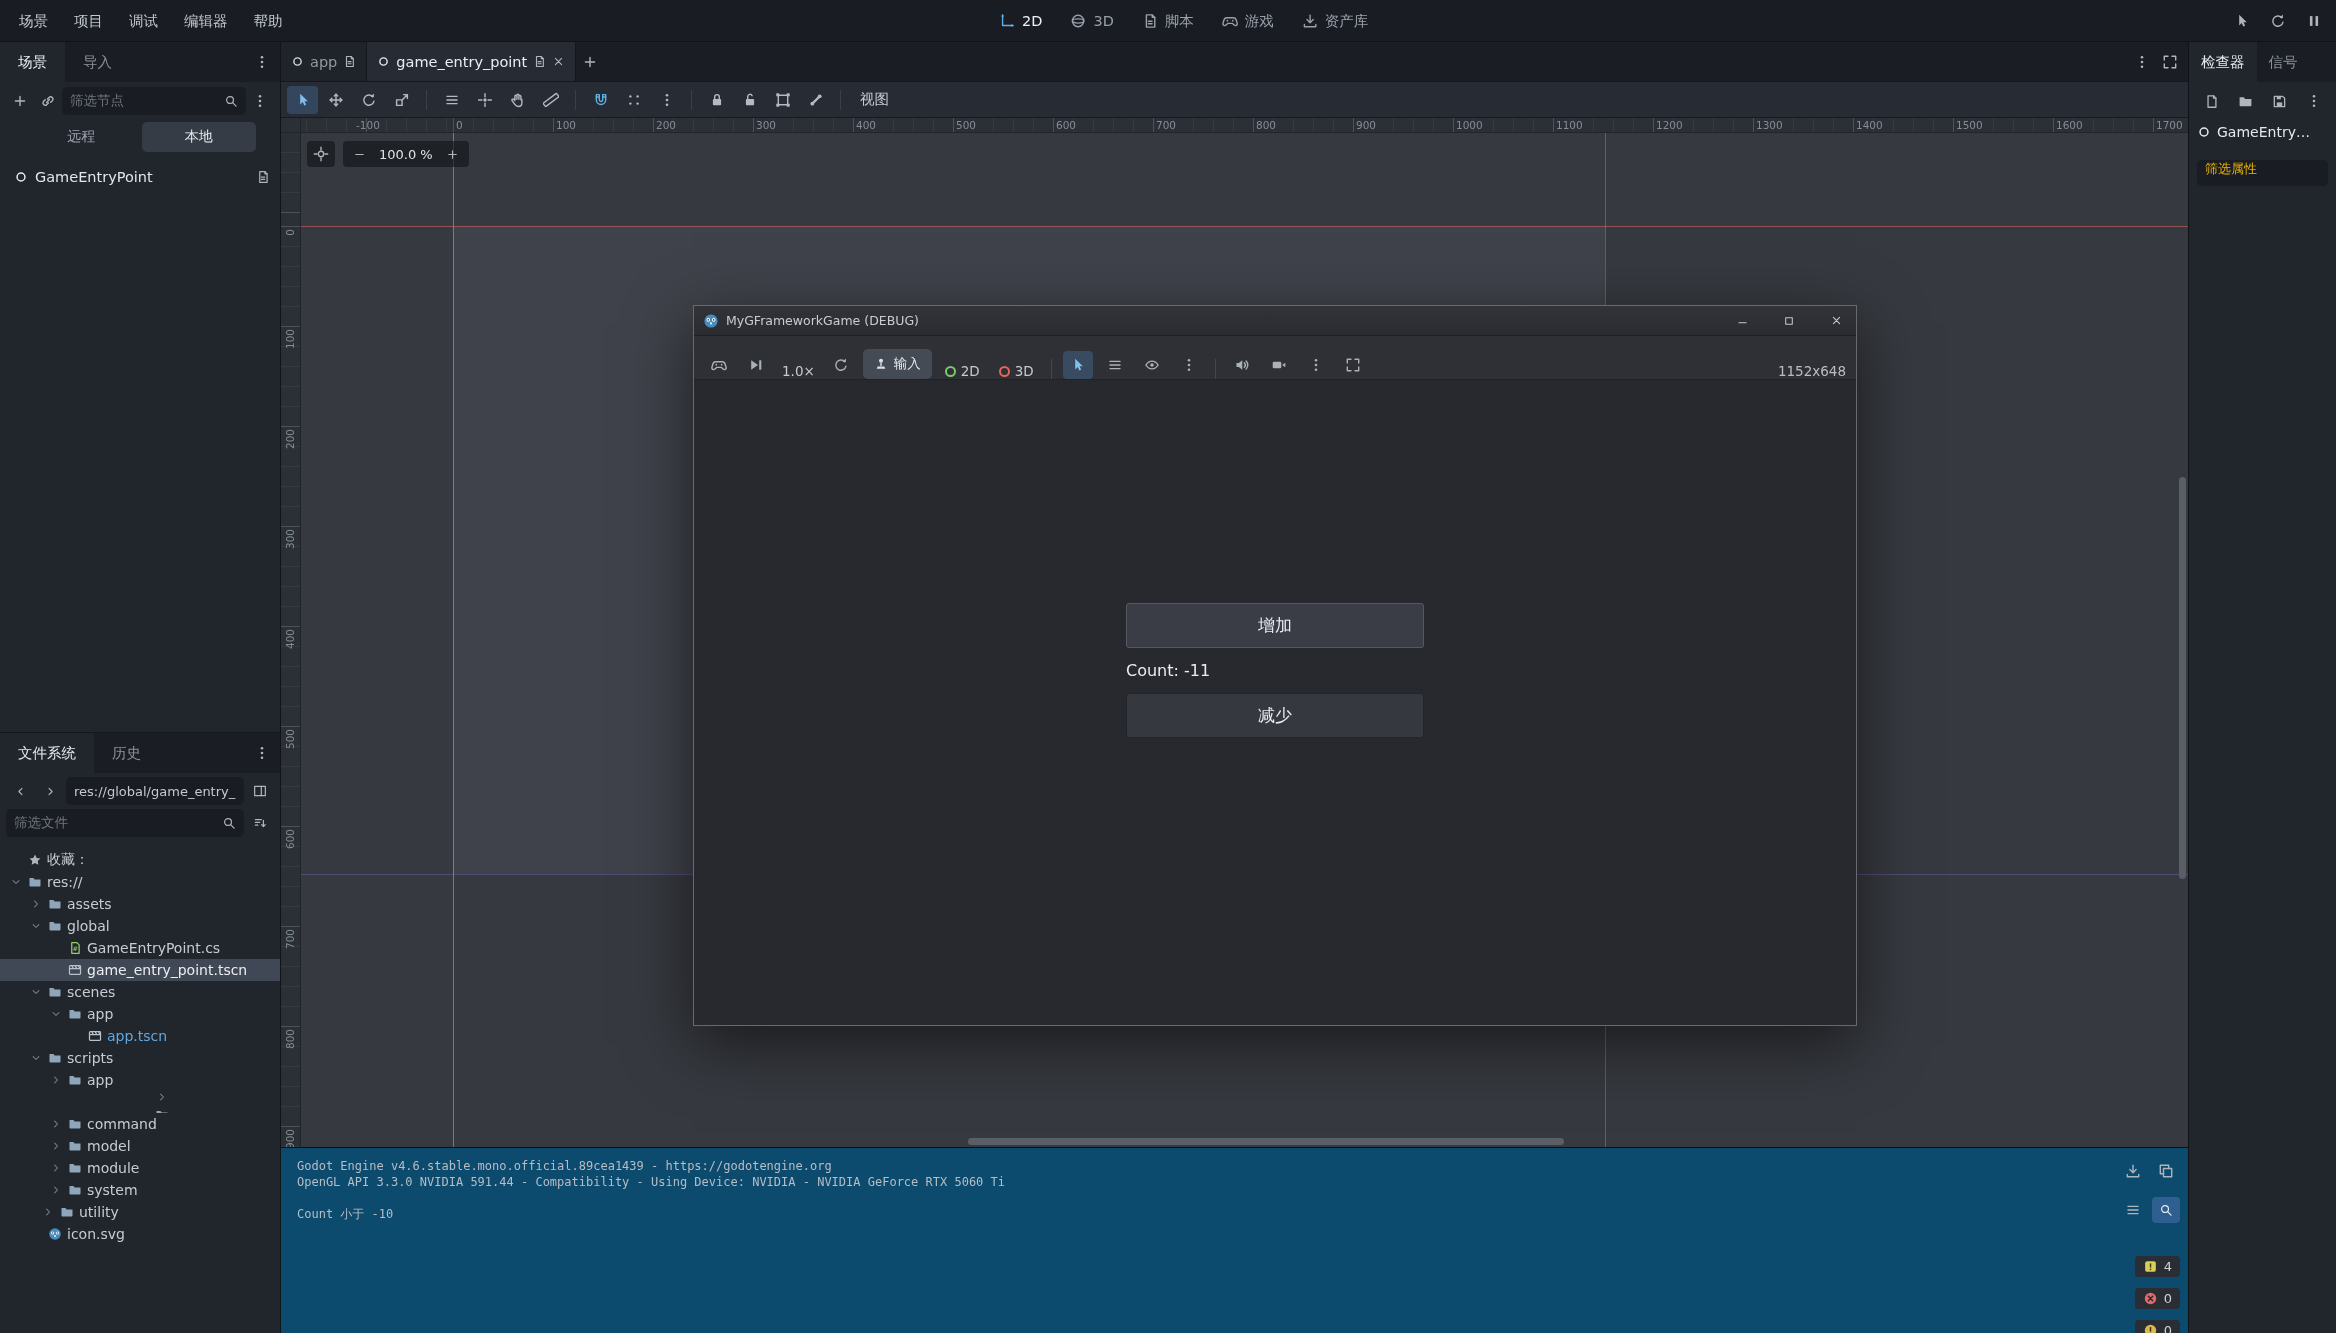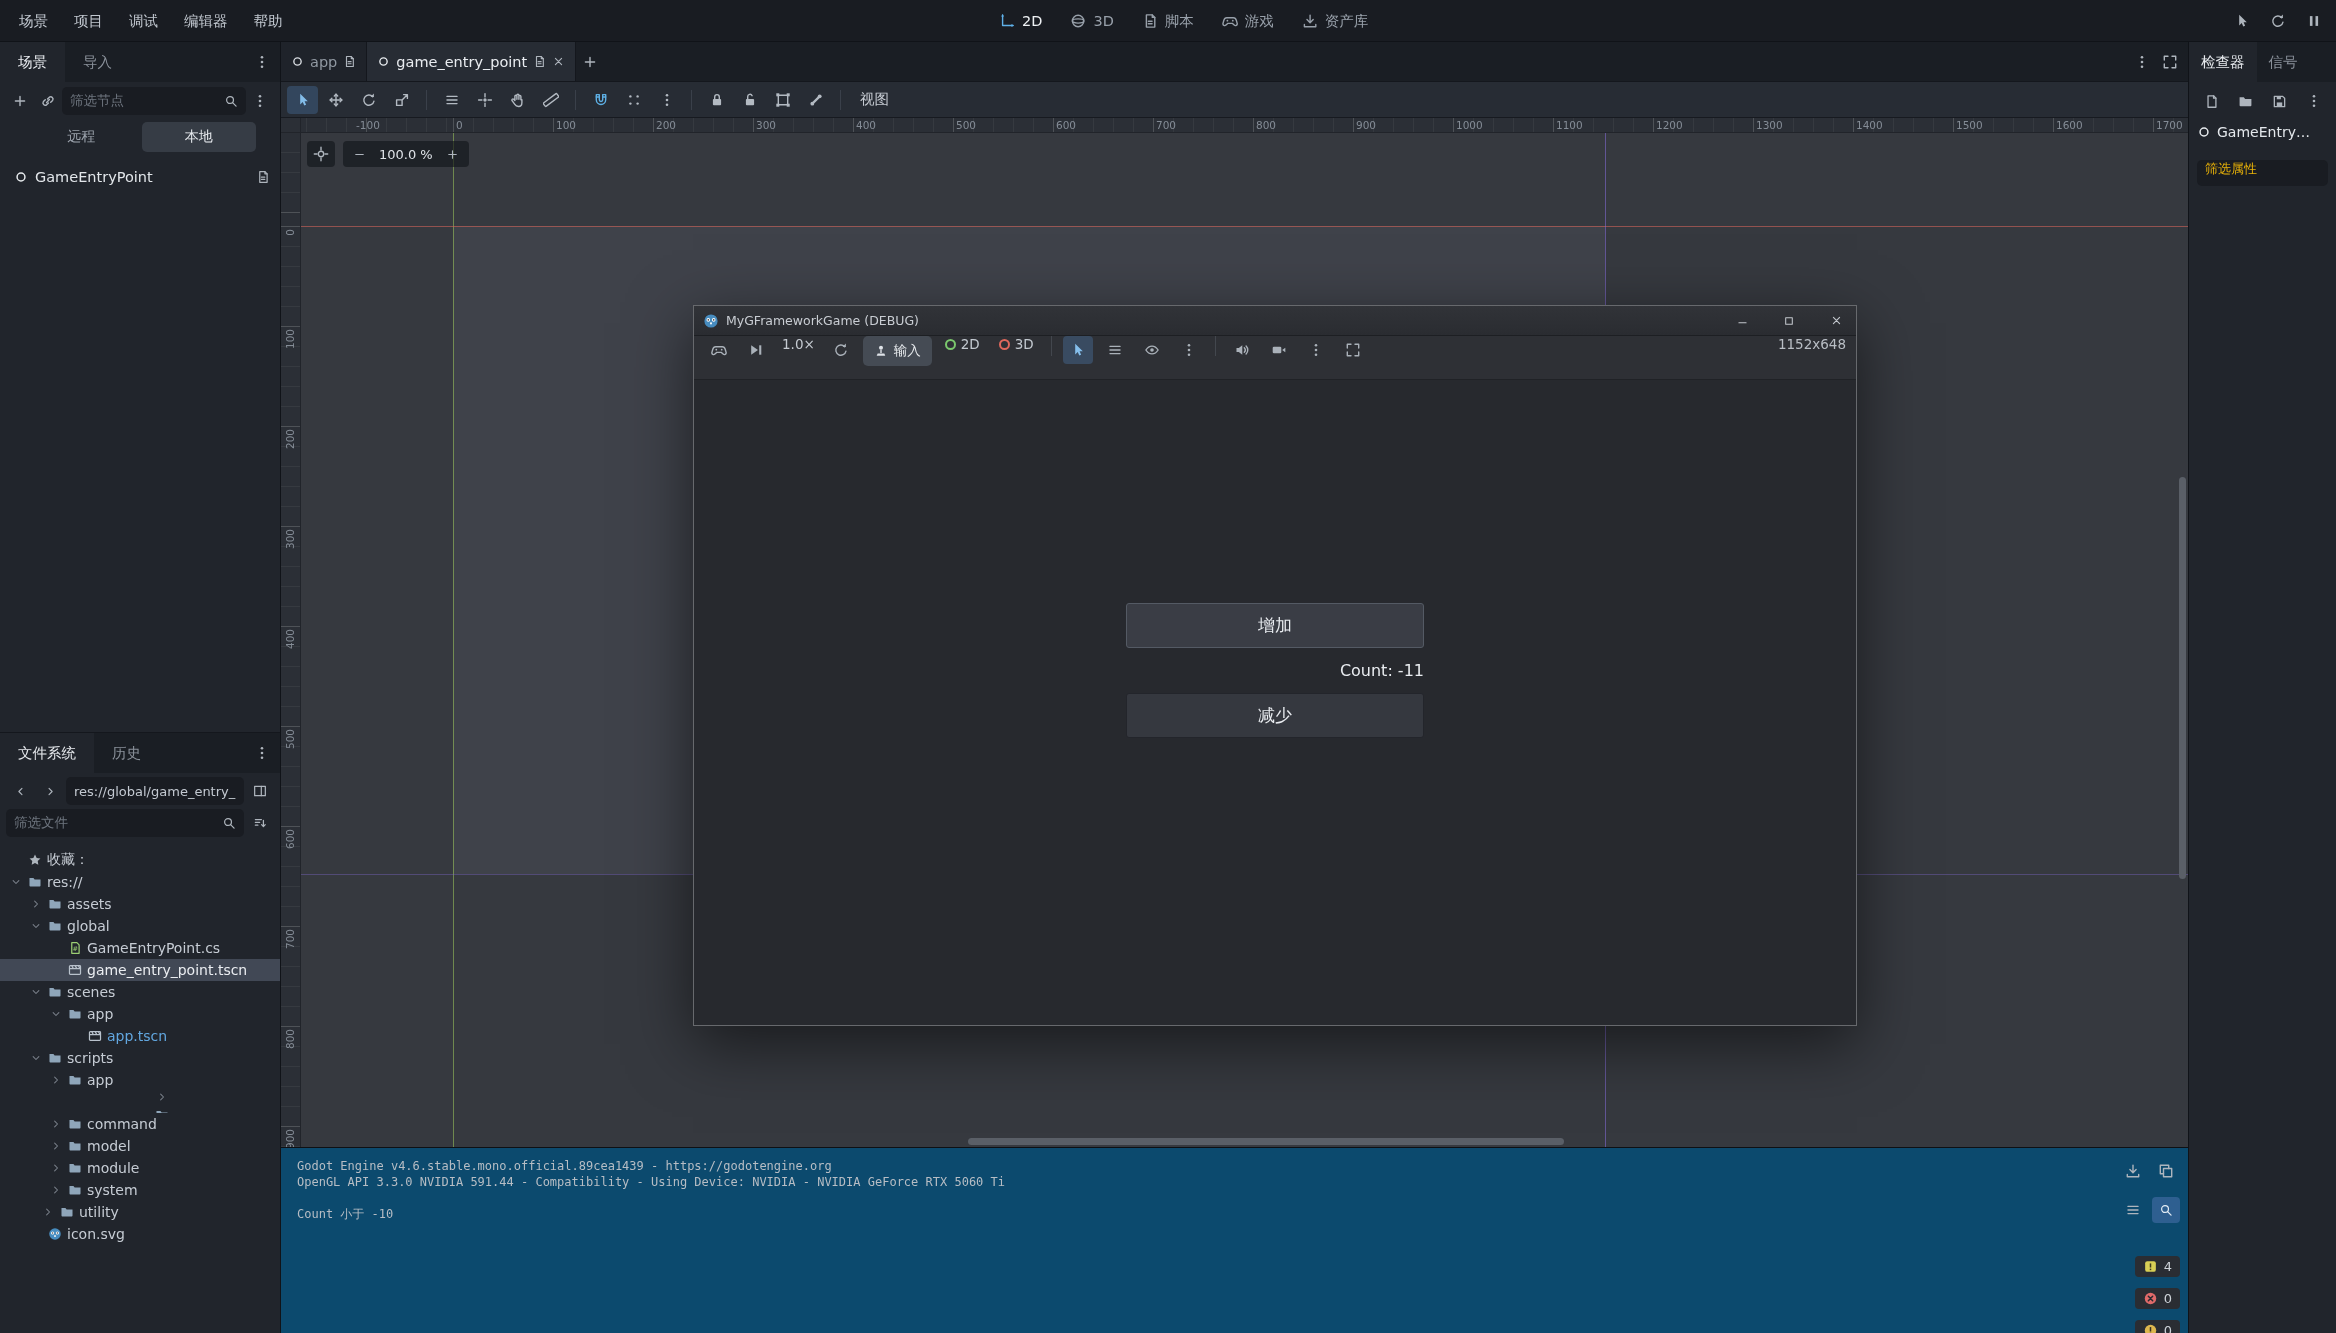--- a/index.html
+++ b/index.html
@@ -83,34 +83,34 @@
 .zoom-pill{display:flex;align-items:center;background:rgba(18,21,26,.65);border-radius:4px;padding:0 2px;height:26px}
 .zoom-label{font-size:13px;color:#dfe3e8;padding:0 6px}
 .hscroll{position:absolute;left:667px;bottom:2px;width:596px;height:7px;border-radius:4px;background:#5a5f67}
 .vscroll{position:absolute;right:2px;top:344px;height:402px;width:7px;border-radius:4px;background:#5a5f67}
 
 
 #game-window{position:absolute;left:693px;top:305px;width:1164px;height:721px;background:#27292e;border:1px solid #67696d;box-shadow:0 18px 60px rgba(0,0,0,.55);z-index:40;display:flex;flex-direction:column}
 .gw-titlebar{height:30px;background:linear-gradient(#313338,#2a2c31);display:flex;align-items:center;padding-left:9px;gap:7px;border-bottom:1px solid #1d1f23;flex:none}
 .gw-title{flex:1;font-size:12.5px;color:#c9cdd3;white-space:nowrap;overflow:hidden}
 .wbtn{width:40px;height:30px;display:inline-flex;align-items:center;justify-content:center;color:#c2c6cc;flex:none}
-.gw-toolbar{height:44px;background:#2e3035;border-bottom:1px solid #202226;display:flex;align-items:flex-start;padding:0 10px;gap:7px;flex:none}
+.gw-toolbar{height:44px;background:#2e3035;border-bottom:1px solid #202226;display:flex;align-items:flex-end;padding:0 10px;gap:7px;flex:none}
 .gicon{width:30px;height:28px;display:inline-flex;align-items:center;justify-content:center;border-radius:4px;color:#aab1b9;flex:none}
 .gicon.active{background:rgba(84,140,200,.3);color:#85bfec}
 .gw-speed{font-size:13.5px;color:#c6cbd2;padding:0 4px}
 .gw-input-btn{display:inline-flex;align-items:center;gap:6px;height:30px;padding:0 11px;background:#454b54;border:none;border-radius:5px;color:#e9ecef;font-size:13.5px;font-family:inherit}
 .gw-input-btn .ticon{color:#dfe3e8}
 .gw-chip{display:inline-flex;align-items:center;gap:5px;padding:0 6px;color:#c4cad1;font-size:13.5px}
 .ring{width:11px;height:11px;border-radius:50%;display:inline-block}
 .ring-green{border:2.5px solid #7bc86d}
 .ring-red{border:2.5px solid #e0685c}
 .gsep{width:1px;height:20px;background:#43474e;margin:0 4px;flex:none}
 .gw-res{margin-left:auto;font-size:13.5px;color:#b9bec5}
 .gw-content{flex:1;position:relative;background:#27292e}
-.gw-stack{position:absolute;left:50%;top:223px;transform:translateX(-50%);display:flex;flex-direction:column;align-items:flex-end;gap:9px;width:298px}
+.gw-stack{position:absolute;left:50%;top:223px;transform:translateX(-50%);display:flex;flex-direction:column;align-items:flex-start;gap:9px;width:298px}
 .g-btn{width:298px;height:45px;background:#35383f;border:1px solid #23252b;border-radius:3px;color:#e9ecf0;font-size:17px;font-family:inherit}
 .g-btn.focused{background:#3a3d45;border-color:#545a64}
 .g-count{font-size:16px;color:#e9ecf0;height:27px;display:flex;align-items:center}
 
 
 #output-panel{position:absolute;left:281px;top:1147px;width:1907px;height:186px;background:#0c4a6e;border-top:1px solid #0e1014}
 #output-lines{padding:10px 0 0 16px;font-family:"DejaVu Sans Mono","Liberation Mono",monospace;font-size:12px;line-height:16px;color:#b7bdc4}
 .oline{white-space:pre;min-height:16px}
 #output-rail{position:absolute;right:8px;top:10px;display:flex;flex-direction:column;gap:13px;align-items:flex-end}
 .rail-row{display:flex;gap:5px}

